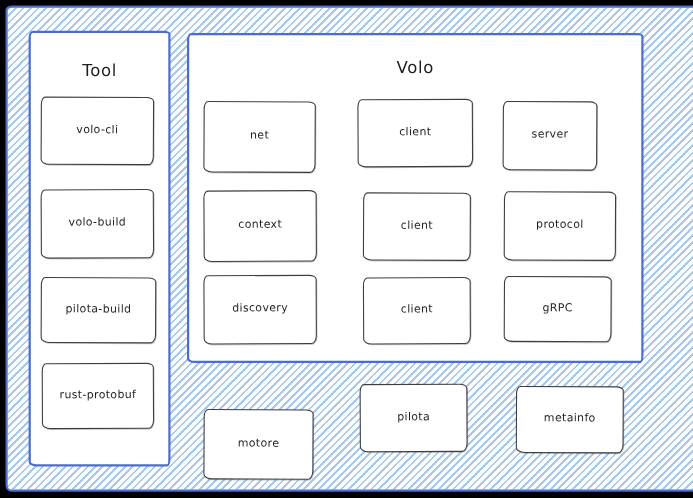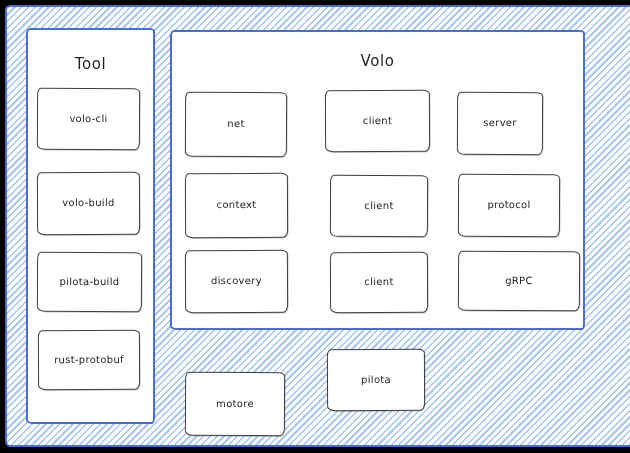--- a/index.html
+++ b/index.html
@@ -63,21 +63,21 @@
   .n-rust-protobuf{left:10px;top:300px;width:102px;height:60px;}
   
   .n-net{left:13px;top:60px;width:102px;height:65px;}
   .n-client{left:153px;top:58px;width:105px;height:62px;}
   .n-server{left:285px;top:60px;width:86px;height:63px;}
   .n-context{left:13px;top:141px;width:103px;height:65px;}
   .n-codec{left:158px;top:143px;width:98px;height:62px;}
   .n-protocol{left:286px;top:142px;width:102px;height:63px;}
   .n-discovery{left:13px;top:218px;width:103px;height:63px;}
   .n-thrift{left:158px;top:220px;width:98px;height:61px;}
-  .n-grpc{left:286px;top:219px;width:122px;height:60px;}
+  .n-grpc{left:286px;top:219px;width:98px;height:60px;}
   
   .n-motore{left:185px;top:348px;width:100px;height:64px;margin-top:24px;}
   .n-pilota{left:327px;top:349px;width:98px;height:62px;}
   .n-metainfo{left:469px;top:351px;width:98px;height:61px;}
 </style>
 </head>
 <body>
 
 <div class="canvas">
   <div class="hatch-frame"></div>
@@ -128,13 +128,16 @@
       <span class="node-label">gRPC</span>
     </div>
   </div>
 
   <div class="sketch-box n-motore">
     <span class="node-label">motore</span>
   </div>
   <div class="sketch-box n-pilota">
     <span class="node-label">pilota</span>
   </div>
+  <div class="sketch-box n-metainfo">
+    <span class="node-label">metainfo</span>
+  </div>
 </div>
 
 </body></html>

